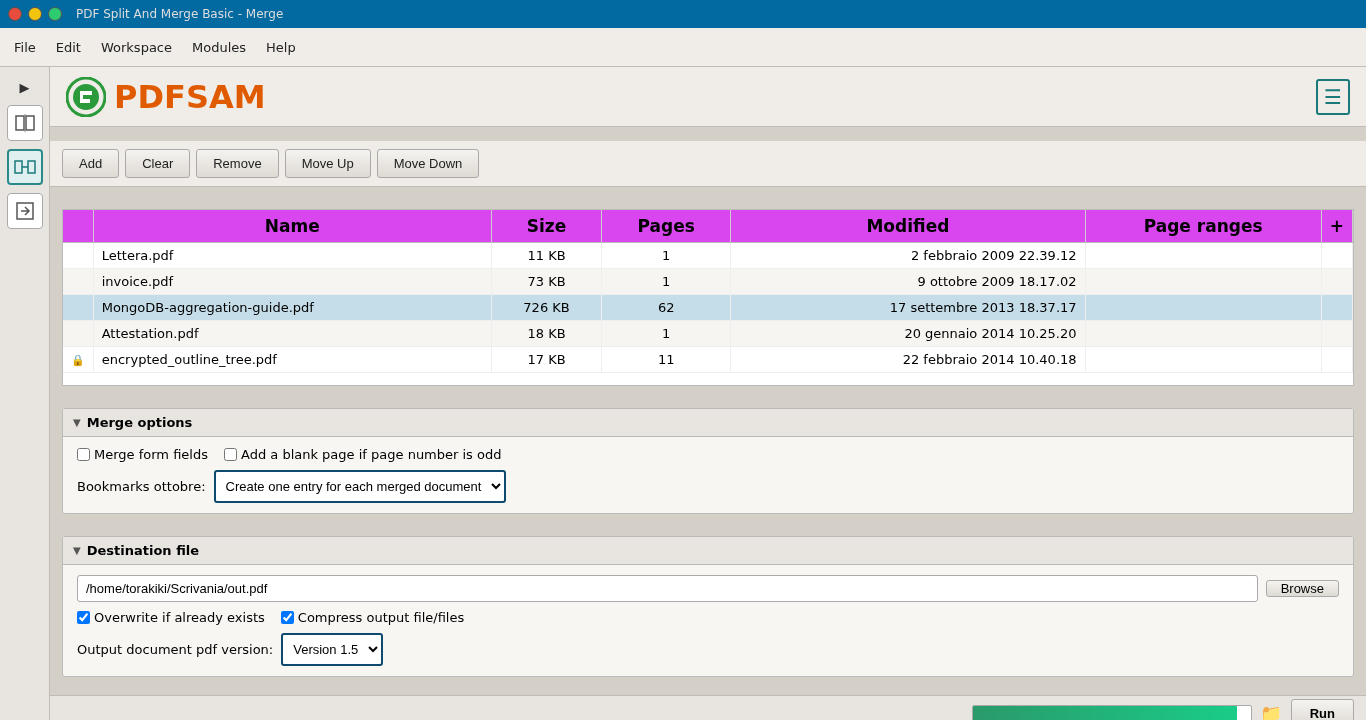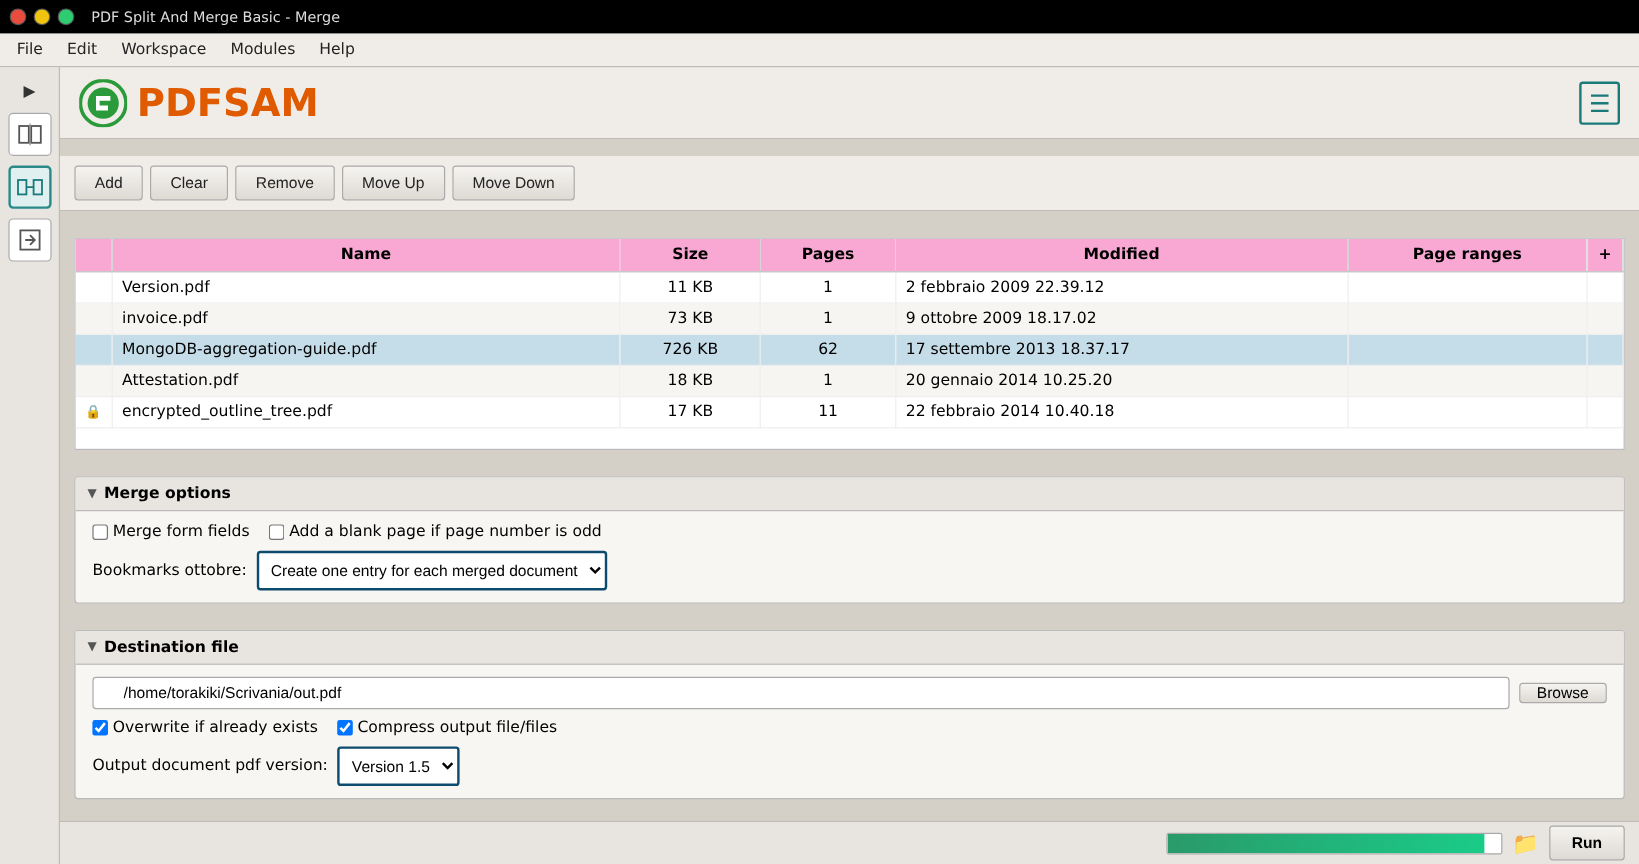--- a/index.html
+++ b/index.html
@@ -7,21 +7,21 @@
       font-family: 'DejaVu Sans', Arial, sans-serif;
       font-size: 13px;
       background: #d4d0c8;
       width: 1366px;
       height: 720px;
       overflow: hidden;
     }
 
     
     #titlebar {
-      background: #000000;
+      background: #0369a1;
       height: 28px;
       display: flex;
       align-items: center;
       padding: 0 8px;
       color: #ddd;
       font-size: 12px;
       gap: 6px;
     }
     .window-btn {
       width: 14px; height: 14px;
@@ -30,21 +30,21 @@
       display: inline-block;
     }
     .btn-close { background: #e74c3c; }
     .btn-min { background: #f1c40f; }
     .btn-max { background: #2ecc71; }
     #titlebar-title { margin-left: 8px; }
 
     
     #menubar {
       background: #f0ede8;
-      height: 28px;
+      height: 39px;
       display: flex;
       align-items: center;
       padding: 0 4px;
       border-bottom: 1px solid #c0bcb5;
     }
     .menu-item {
       padding: 4px 10px;
       cursor: pointer;
       font-size: 13px;
       color: #222;
@@ -148,46 +148,46 @@
       background: #fff;
       margin: 8px 12px 4px 12px;
       border: 1px solid #bbb;
       overflow-y: auto;
     }
     table {
       width: 100%;
       border-collapse: collapse;
     }
     thead th {
-      background: #f9a8d4;
+      background: #d946ef;
       border-bottom: 1px solid #bbb;
       border-right: 1px solid #ccc;
       padding: 6px 8px;
       text-align: center;
       font-weight: bold;
-      font-size: 13px;
+      font-size: 17px;
       position: sticky;
       top: 0;
     }
     thead th:first-child { width: 24px; }
     thead th:last-child { width: 30px; }
     tbody tr td {
       padding: 5px 8px;
       border-bottom: 1px solid #eee;
       border-right: 1px solid #eee;
       font-size: 13px;
     }
     tbody tr:nth-child(odd) { background: #fff; }
     tbody tr:nth-child(even) { background: #f7f5f2; }
     tbody tr.selected { background: #c5dde8; }
     tbody tr td:first-child { width: 24px; text-align: center; }
     tbody tr td.name-cell { text-align: left; }
     tbody tr td.size-cell { text-align: center; }
     tbody tr td.pages-cell { text-align: center; }
-    tbody tr td.modified-cell { text-align: left; }
+    tbody tr td.modified-cell { text-align: right; }
     tbody tr td.ranges-cell { text-align: center; }
     .lock-icon { font-size: 11px; }
 
     
     .options-section {
       margin: 4px 12px;
       border: 1px solid #bbb;
       background: #f8f6f3;
       border-radius: 3px;
     }
@@ -230,21 +230,21 @@
       cursor: pointer;
     }
 
     
     .destination-row {
       display: flex; align-items: center; gap: 8px;
       margin-bottom: 8px;
     }
     .dest-input {
       flex: 1;
-      padding: 5px 25px;
+      padding: 5px 8px;
       border: 1px solid #aaa;
       border-radius: 3px;
       font-size: 13px;
       background: #fff;
     }
     .browse-btn {
       padding: 0 14px;
       background: linear-gradient(to bottom, #f5f3f0, #dedad4);
       border: 1px solid #aaa;
       border-radius: 3px;
@@ -373,21 +373,21 @@
             <th>Pages</th>
             <th>Modified</th>
             <th>Page ranges</th>
             <th>+</th>
           </tr>
         </thead>
         <tbody id="file-tbody">
 
         <tr>
               <td></td>
-              <td class="name-cell">Version.pdf</td>
+              <td class="name-cell">Lettera.pdf</td>
               <td class="size-cell">11 KB</td>
               <td class="pages-cell">1</td>
               <td class="modified-cell">2 febbraio 2009 22.39.12</td>
               <td class="ranges-cell"></td>
               <td></td>
             </tr>
             <tr>
               <td></td>
               <td class="name-cell">invoice.pdf</td>
               <td class="size-cell">73 KB</td>

